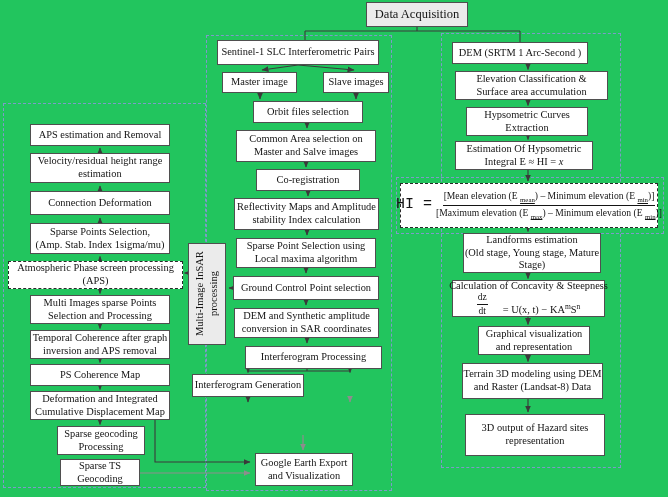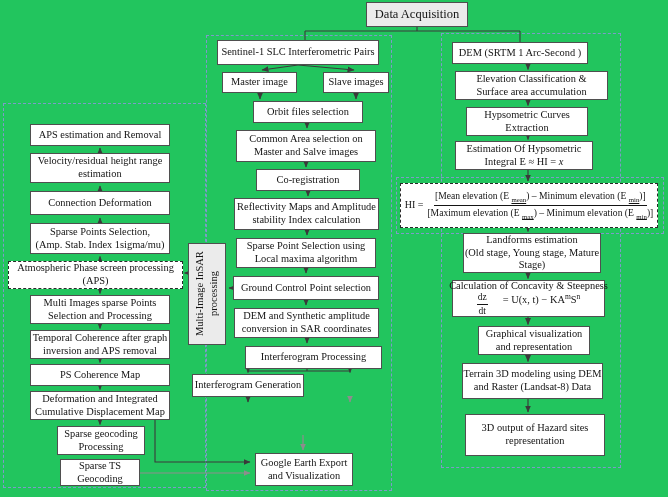--- a/index.html
+++ b/index.html
@@ -22,23 +22,23 @@
   .vbox{
     position:absolute;box-sizing:border-box;border:1.1px solid #4f4f4f;background:#ebebeb;
     writing-mode:vertical-rl;transform:rotate(180deg);
     display:flex;align-items:center;justify-content:center;
     text-align:center;font-size:10.5px;line-height:1.3;padding:2px;
   }
   .frac{display:inline-flex;flex-direction:column;align-items:center;vertical-align:middle;}
   .fr-num{border-bottom:1px solid #141414;padding:0 1px 0.5px 1px;white-space:nowrap;}
   .fr-den{padding-top:0.5px;white-space:nowrap;}
   .hi-box{font-size:9.6px;flex-direction:row !important;gap:4px;}
-  .hi-eq{font-size:10px;white-space:nowrap;}
+  .hi-eq{font-size:15px;white-space:nowrap;font-family:Liberation Mono, monospace;}
   sub.us{font-size:6.8px;text-decoration:underline;}
-  .formula-row{display:inline-flex;align-items:flex-start;gap:15px;font-size:10.4px;}
+  .formula-row{display:inline-flex;align-items:flex-end;gap:15px;font-size:10.4px;}
   .formula-row .frac{font-size:9.5px;}
   sup{font-size:7.5px;}
   svg.wires{position:absolute;left:0;top:0;pointer-events:none;}
 </style>
 </head>
 <body>
 
 <div class="stage">
 
   <div class="container-outline" style="left:3px;top:103px;width:203px;height:385px"></div>

